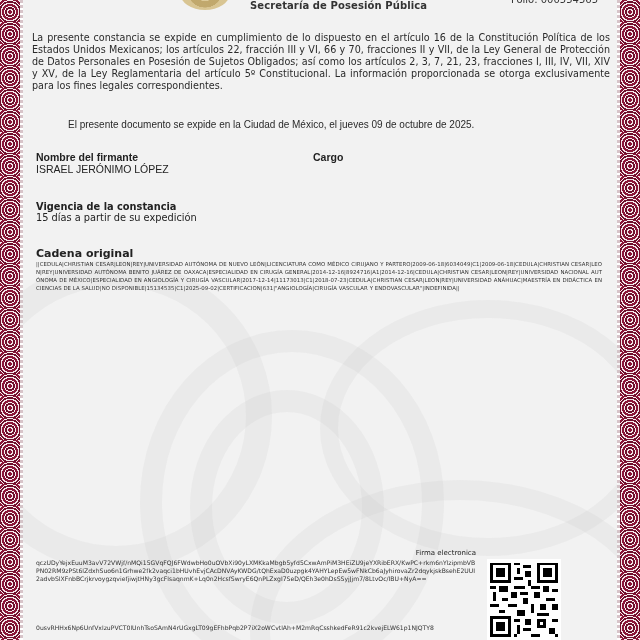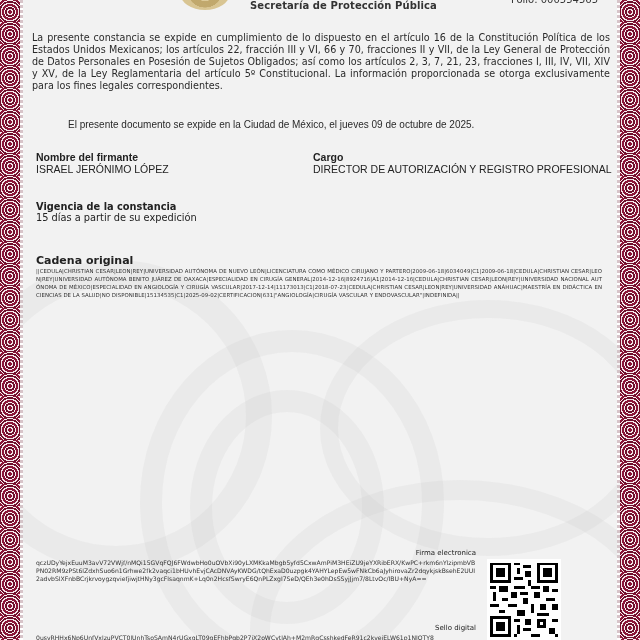--- a/index.html
+++ b/index.html
@@ -55,21 +55,21 @@
     margin-left:36px;
   }
   .field-label { font-weight:bold; font-size:10.5px; color:#222; font-family:"Liberation Sans", sans-serif; }
   .field-value { font-size:10.5px; color:#222; font-family:"Liberation Sans", sans-serif; }
   .signer { position:absolute; top:151px; left:36px; }
   .cargo { position:absolute; top:151px; left:313px; }
   .vigencia { position:absolute; top:201px; left:36px; }
   .vigencia .field-label, .vigencia .field-value { font-family:"DejaVu Sans", sans-serif; font-size:9.8px; }
 
   .cadena { position:absolute; top:247px; left:36px; width:566px; }
-  .cadena-title { font-weight:bold; font-size:11px; color:#222;margin-top:7px; }
+  .cadena-title { font-weight:bold; font-size:11px; color:#222; }
   .cadena-text {
     font-size:5.4px; line-height:8px; text-align:justify; color:#333; letter-spacing:0.05px;
     word-break:break-all;
   }
 
   .firma { position:absolute; top:549px; left:36px; width:440px; }
   .small-title { font-weight:normal; font-size:7px; color:#222; margin-bottom:2px;text-align:right; }
   .hash { font-size:6.1px; line-height:8.2px; color:#333; word-break:break-all; }
   .sello { position:absolute; top:624px; left:36px; width:440px; }
 
@@ -87,57 +87,55 @@
 
 <div class="watermark">
   <div class="swirl" style="left:120px;top:330px;width:260px;height:300px;"></div>
   <div class="swirl" style="left:170px;top:390px;width:150px;height:190px;"></div>
   <div class="swirl" style="left:300px;top:300px;width:300px;height:220px;border-width:18px;"></div>
   <div class="swirl" style="left:-60px;top:260px;width:260px;height:260px;border-width:26px;"></div>
   <div class="swirl" style="left:230px;top:480px;width:380px;height:260px;border-width:20px;"></div>
 </div>
 
 <div class="header-seal"></div>
-<div class="header-title">Secretaría de Protección Pública</div>
+<div class="header-title">Secretaría de Posesión Pública</div>
 <div class="folio">
   <span>Folio:</span>
   <span>000554565</span>
 </div>
 
 <div class="legal">La presente constancia se expide en cumplimiento de lo dispuesto en el artículo 16 de la Constitución Política de los Estados Unidos Mexicanos; los artículos 22, fracción III y VI, 66 y 70, fracciones II y VII, de la Ley General de Protección de Datos Personales en Posesión de Sujetos Obligados; así como los artículos 2, 3, 7, 21, 23, fracciones I, III, IV, VII, XIV y XV, de la Ley Reglamentaria del artículo 5º Constitucional. La información proporcionada se otorga exclusivamente para los fines legales correspondientes.</div>
 
 <div class="issued">El presente documento se expide en la Ciudad de México, el jueves 09 de octubre de 2025.</div>
 
 <div class="signer">
   <div class="field-label">Nombre del firmante</div>
   <div class="field-value">ISRAEL JERÓNIMO LÓPEZ</div>
 </div>
 
 <div class="cargo">
   <div class="field-label">Cargo</div>
-  <div class="field-value">DIRECTOR DE AUTORIZACIÓN Y REGISTRO PROFESIONAL</div>
 </div>
 
 <div class="vigencia">
   <div class="field-label">Vigencia de la constancia</div>
   <div class="field-value">15 días a partir de su expedición</div>
 </div>
 
 <div class="cadena">
   <div class="cadena-title">Cadena original</div>
   <div class="cadena-text">||CEDULA|CHRISTIAN CESAR|LEON|REY|UNIVERSIDAD AUTÓNOMA DE NUEVO LEÓN|LICENCIATURA COMO MÉDICO CIRUJANO Y PARTERO|2009-06-18|6034049|C1|2009-06-18|CEDULA|CHRISTIAN CESAR|LEON|REY|UNIVERSIDAD AUTÓNOMA BENITO JUÁREZ DE OAXACA|ESPECIALIDAD EN CIRUGÍA GENERAL|2014-12-16|8924716|A1|2014-12-16|CEDULA|CHRISTIAN CESAR|LEON|REY|UNIVERSIDAD NACIONAL AUTÓNOMA DE MÉXICO|ESPECIALIDAD EN ANGIOLOGÍA Y CIRUGÍA VASCULAR|2017-12-14|11173013|C1|2018-07-23|CEDULA|CHRISTIAN CESAR|LEON|REY|UNIVERSIDAD ANÁHUAC|MAESTRÍA EN DIDÁCTICA EN CIENCIAS DE LA SALUD|NO DISPONIBLE|15134535|C1|2025-09-02|CERTIFICACION|631|"ANGIOLOGÍA|CIRUGÍA VASCULAR Y ENDOVASCULAR"|INDEFINIDA||</div>
 </div>
 
 <div class="firma">
   <div class="small-title">Firma electronica</div>
   <div class="hash">qczUDyYejxEuuM3avV72VWjf/nMQi15GVqFQJ6FWdwbHo0uOVbXi90yLXMKkaMbgb5yfd5CxwAmPiM3HEiZU9jeYXRibERX/KwPC+rkm6nYlzipmbVBPN02RM9zPSt6lZdxhSuo6n1Grhwe2fk2vaqci1bHUvhEvjCAcDNVAyKWDG/tQhExaD0uzpgk4YAHYLepEw5wFNkCb6aJyhirovaZr2dqykjskBsehE2UUI2advbSlXFnbBCrjkrvoygzqviefjiwjtHNy3gcFlsaqnmK+Lq0n2HcsfSwryE6QnPLZxgI7SeD/QEh3e0hDsSSyjJjm7/8LtvOc/IBU+NyA==</div>
 </div>
 
 <div class="sello">
-  <div class="small-title">Sello digital</div>
   <div class="hash">0usvRHHx6Np6UnfVxlzuPVCT0lUnhTsoSAmN4rUGxgLT09gEFhbPqb2P7iX2oWCvtlAh+M2mRqCsshkedFeR91c2kvejELW61p1NJQTY8</div>
 </div>
 
 <div class="qr">
   <svg width="74" height="81" viewBox="0 0 25 27" shape-rendering="crispEdges">
     <rect width="25" height="27" fill="#fff"></rect>
     <g fill="#000">
       <rect x="1" y="1" width="7" height="7"></rect>
         <rect x="2" y="2" width="5" height="5" fill="#fff"></rect>
         <rect x="3" y="3" width="3" height="3"></rect>

